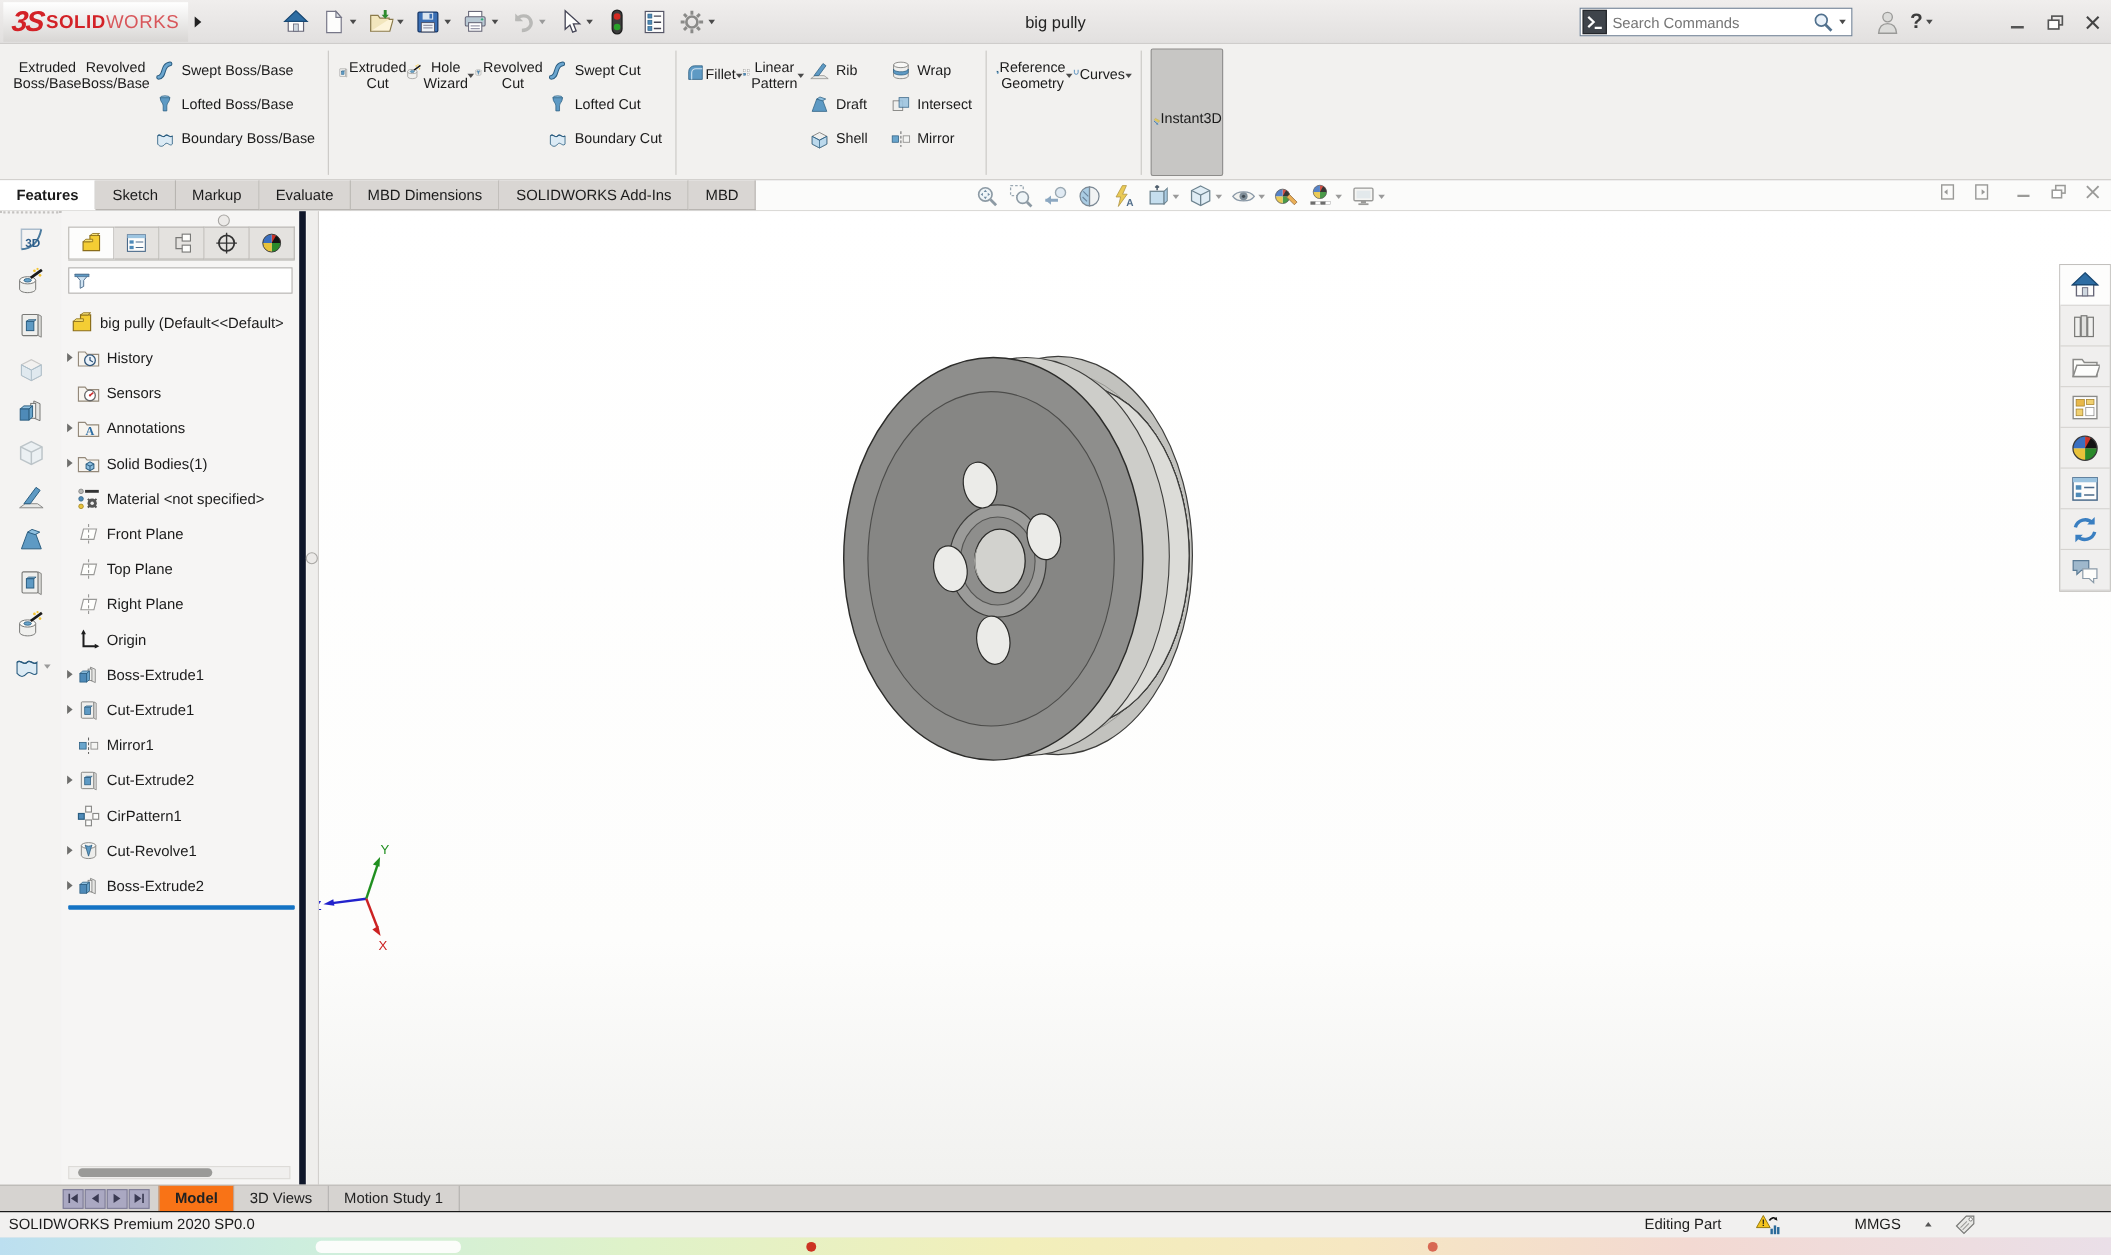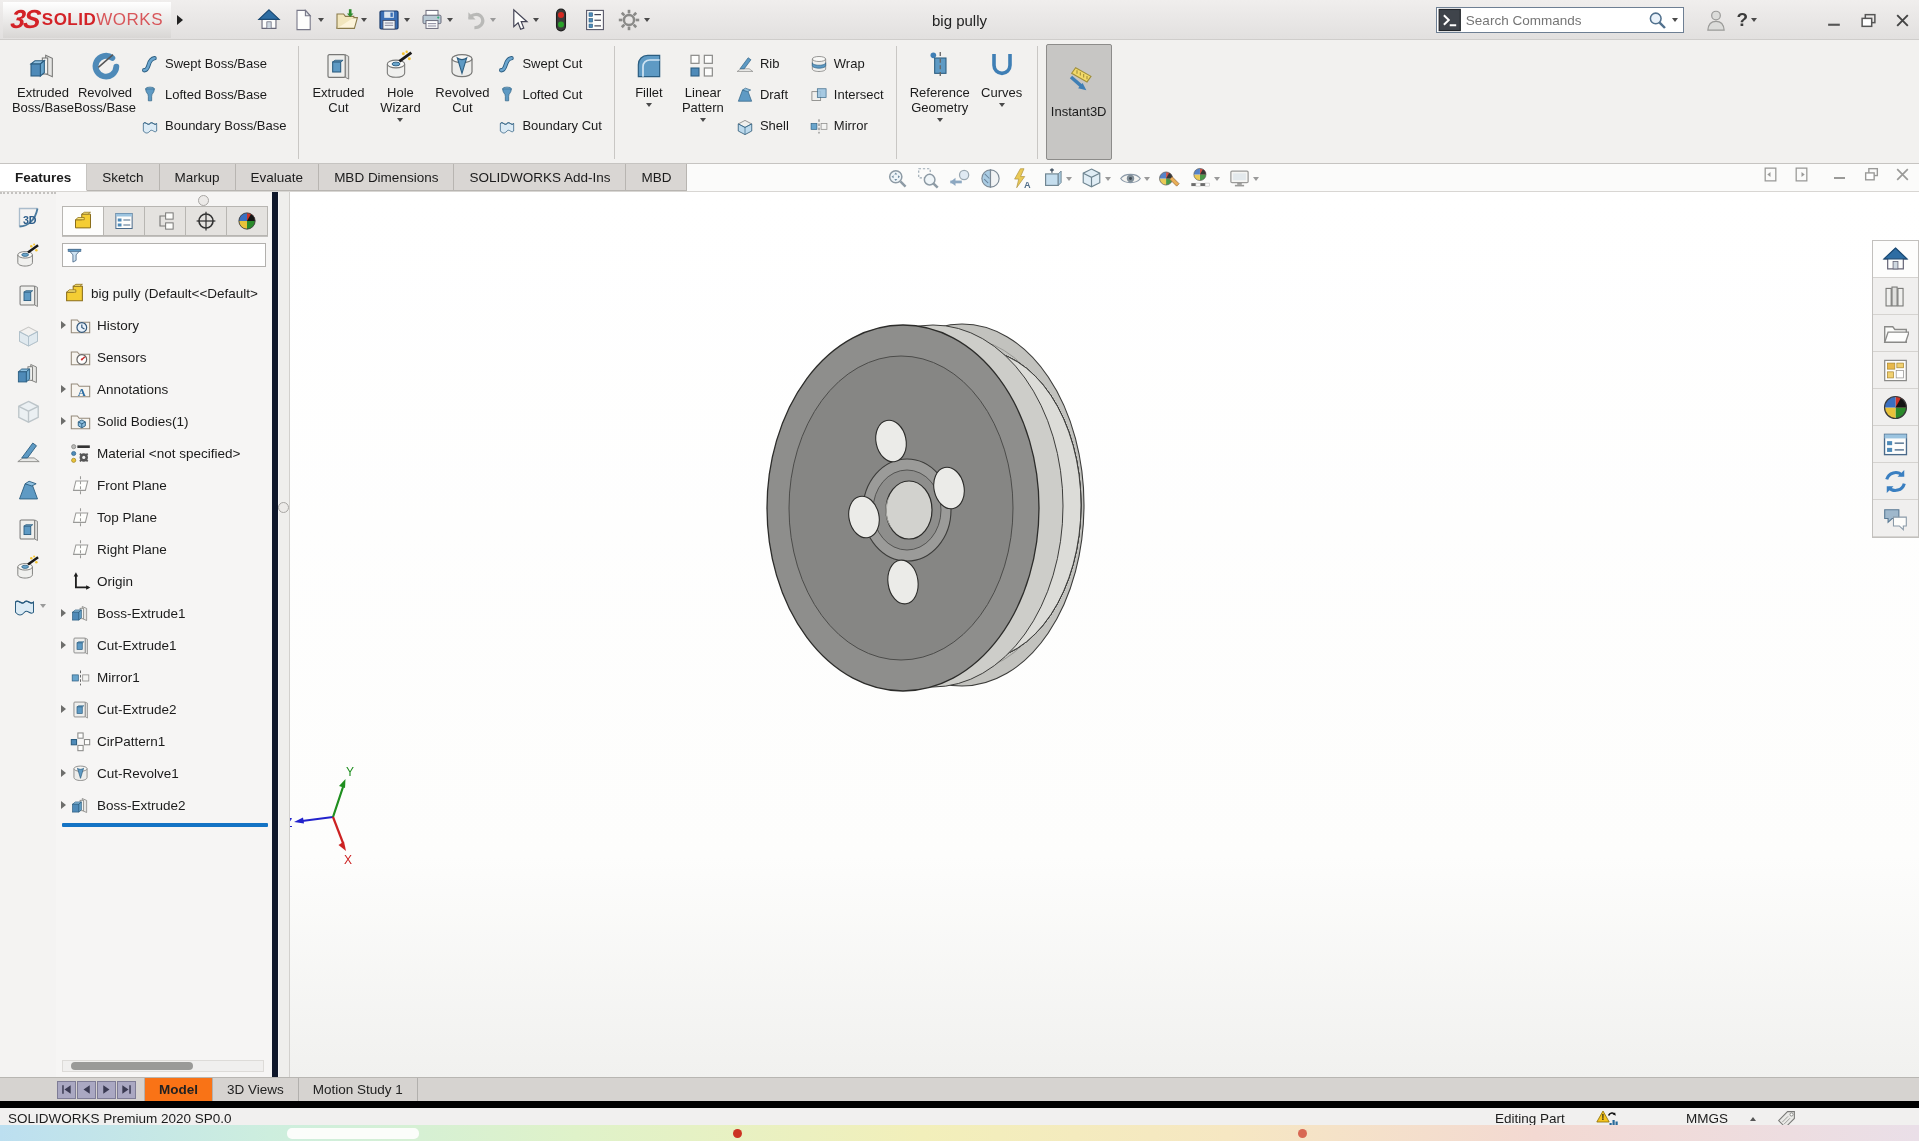--- a/index.html
+++ b/index.html
@@ -23,21 +23,21 @@
 #wintitle{position:absolute;left:50%;top:0;transform:translateX(-50%);height:40px;display:flex;align-items:center;font-size:15px;color:#222}
 #tb-right{position:absolute;right:0;top:0;height:40px;display:flex;align-items:center}
 #searchbox{width:248px;height:26px;background:#fff;border:1px solid #6e7f93;display:flex;align-items:center;margin-right:16px}
 #searchbox input{flex:1;border:0;outline:none;font-size:13.5px;color:#444;font-family:"Liberation Sans",sans-serif;padding:0 4px;background:transparent}
 #searchbox .sq{width:24px;height:24px;margin-left:1px}
 .wbtn{width:34px;height:40px;display:flex;align-items:center;justify-content:center}
 
 #ribbon{position:absolute;left:0;top:40px;width:1919px;height:124px;background:#f2f1ef;border-bottom:1px solid #c6c4c1;display:flex;align-items:stretch;padding:2px 4px 0 6px}
 .rgroup{display:flex;align-items:flex-start;padding:2px 6px 0 6px}
 .rdiv{width:1px;background:#c9c7c4;margin:4px 2px}
-.bigbtn{width:62px;display:flex;flex-direction:column;align-items:center;padding-top:6px;border-radius:2px}
+.bigbtn{width:62px;display:flex;flex-direction:row;align-items:center;padding-top:6px;border-radius:2px}
 .bigbtn .ico28{width:32px;height:32px;margin-bottom:3px}
 .blbl{font-size:13px;line-height:15px;text-align:center;color:#1b1b1b}
 .blbl span{display:block}
 .bigbtn .dd{margin-top:3px}
 .rstack{display:flex;flex-direction:column;justify-content:flex-start;padding-top:4px}
 .smbtn{display:flex;align-items:center;gap:5px;height:31px;padding:0 4px;border-radius:2px}
 .ico18{width:20px;height:20px}
 .slbl{font-size:13px;white-space:nowrap}
 .rstack2{display:grid;grid-template-columns:auto auto;grid-auto-flow:column;grid-template-rows:31px 31px 31px;padding-top:4px;column-gap:12px}
 #i3dbtn{background:#c7c6c4;border:1px solid #8d8c8a;width:66px;height:116px;justify-content:flex-start}
@@ -79,21 +79,21 @@
 .tpbtn{height:37px;display:flex;align-items:center;justify-content:center;border-bottom:1px solid #d5d3d0}
 .tpbtn:first-child{background:#fdfdfc}
 .ico26{width:27px;height:27px}
 
 #doctabs{position:absolute;left:0;top:1077px;width:1919px;height:24px;background:#d6d3d0;border-top:1px solid #b8b6b2;display:flex;align-items:stretch}
 #vcr{display:flex;align-items:center;gap:1px;margin-left:57px}
 .vbtn{width:19px;height:18px;background:#aaa8c2;border:1px solid #7e7c96;display:flex;align-items:center;justify-content:center}
 .ico12{width:13px;height:13px}
 .dtab{display:flex;align-items:center;padding:0 14px;font-size:13.5px;background:#d6d3d0;border-right:1px solid #b2b0ad;color:#222}
 .dtab.active{background:#f97316;font-weight:bold;margin-left:8px;border-left:1px solid #b2b0ad}
-#statusbar{position:absolute;left:0;top:1101px;width:1919px;height:24px;background:#f1f0ef;border-top:7px solid #000000;font-size:13.5px}
+#statusbar{position:absolute;left:0;top:1101px;width:1919px;height:24px;background:#f1f0ef;border-top:1px solid #000000;font-size:13.5px}
 #sb-product{position:absolute;left:8px;top:3px}
 #sb-mode{position:absolute;left:1495px;top:3px}
 #sb-warn{position:absolute;left:1596px;top:1px;width:24px;height:21px}
 #sb-units{position:absolute;left:1686px;top:3px}
 #sb-caret{position:absolute;left:1750px;top:9px;width:0;height:0;border-left:3px solid transparent;border-right:3px solid transparent;border-bottom:4px solid #555}
 #sb-tag{position:absolute;left:1776px;top:1px;width:21px;height:21px}
 #wallpaper{position:absolute;left:0;top:1125px;width:1919px;height:16px;background:linear-gradient(90deg,#bcdff0 0%,#cdeede 14%,#dff2c9 30%,#f2efba 48%,#f6e7c2 64%,#f3d9d2 80%,#eadfe8 100%)}
 #wp-pill{position:absolute;left:287px;top:3px;width:132px;height:11px;background:#fdfdfc;border-radius:5px;opacity:.95}
 .wp-dot{position:absolute;top:4px;width:9px;height:9px;border-radius:50%;background:#cc3322}
 </style>

